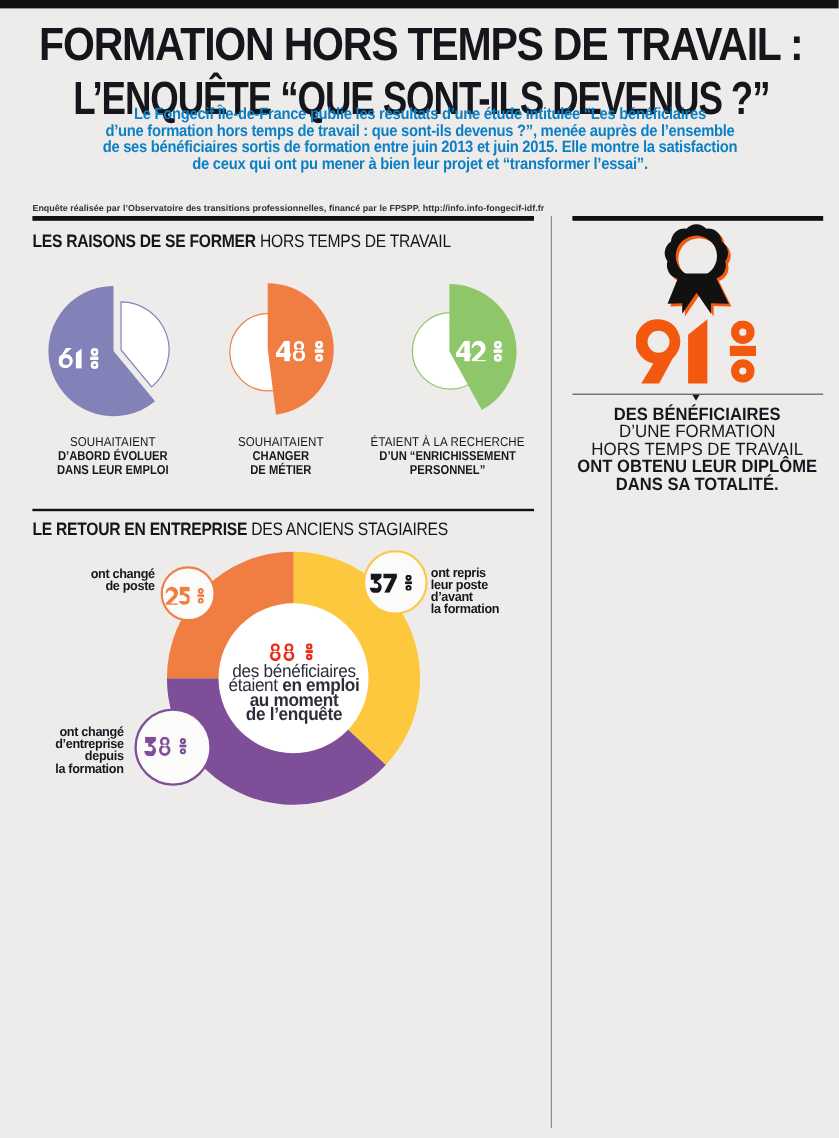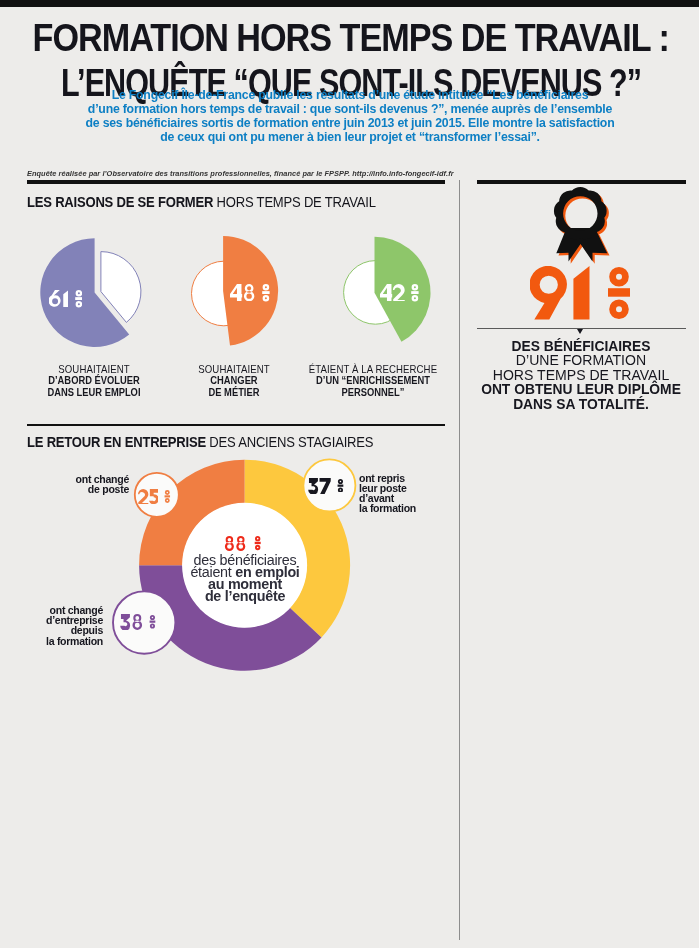--- a/index.html
+++ b/index.html
@@ -3,21 +3,21 @@
 <meta charset="utf-8">
 <style>
   html,body{margin:0;padding:0;}
   body{width:699px;height:948px;background:#edecea;font-family:"Liberation Sans",sans-serif;overflow:hidden;position:relative;}
   .topbar{position:absolute;left:0;top:0;width:699px;height:7px;background:#111;}
   .ttl{position:absolute;width:699px;text-align:center;font-weight:bold;color:#15151c;white-space:nowrap;}
   #title1{top:16px;font-size:38.7px;letter-spacing:-1.16px;transform:scaleX(0.884) translateX(-9px);}
   #title2{top:61px;font-size:38.7px;letter-spacing:-1.16px;transform:scaleX(0.79) translateX(-15.7px);}
   #intro{position:absolute;left:35px;top:87.5px;width:630px;text-align:center;font-size:13.6px;font-weight:bold;color:#0d7fc4;line-height:14.3px;letter-spacing:-0.25px;}
   #intro>div{transform:scaleX(0.905);}
-  #credit{position:absolute;left:27px;top:169px;font-size:7.4px;font-style:italic;font-weight:bold;color:#333;letter-spacing:0.05px;}
+  #credit{position:absolute;left:27px;top:169px;font-size:7.4px;font-weight:bold;color:#333;letter-spacing:0.05px;}
   .hbar{position:absolute;background:#111;height:4px;}
   .vdiv{position:absolute;left:459px;top:180px;width:1.2px;height:760px;background:#8d8d8d;}
   .sechdr{position:absolute;font-size:15px;color:#15151c;white-space:nowrap;letter-spacing:-0.25px;transform-origin:0 0;transform:scaleX(0.87);}
   .sechdr b{font-weight:bold;}
   .sechdr span{font-weight:normal;}
 
   .pielabel{position:absolute;color:#fff;font-weight:bold;white-space:nowrap;display:flex;align-items:flex-start;}
   .pielabel .num{}
   .cap{position:absolute;text-align:center;font-size:10.7px;color:#17171f;line-height:11.3px;letter-spacing:0.1px;}
   .cap>div{transform:scaleX(0.90);}

